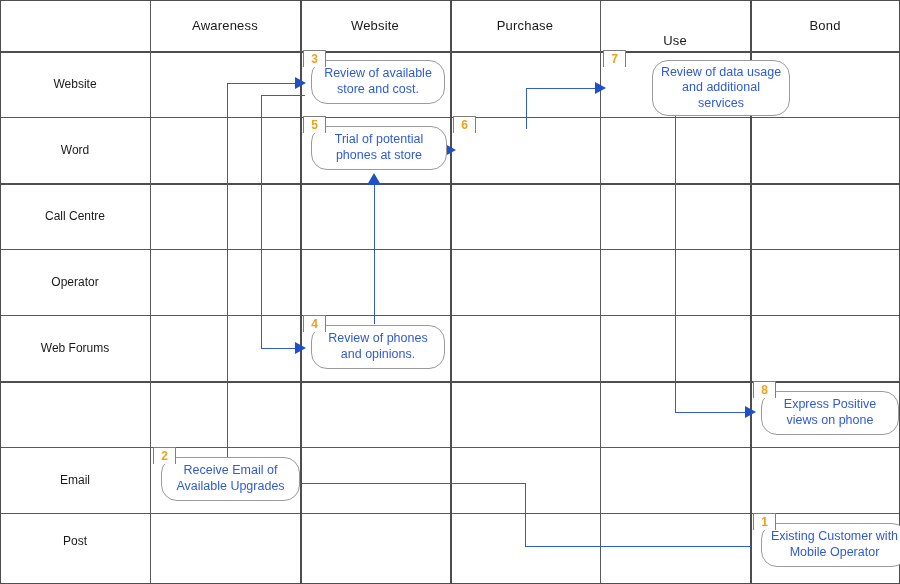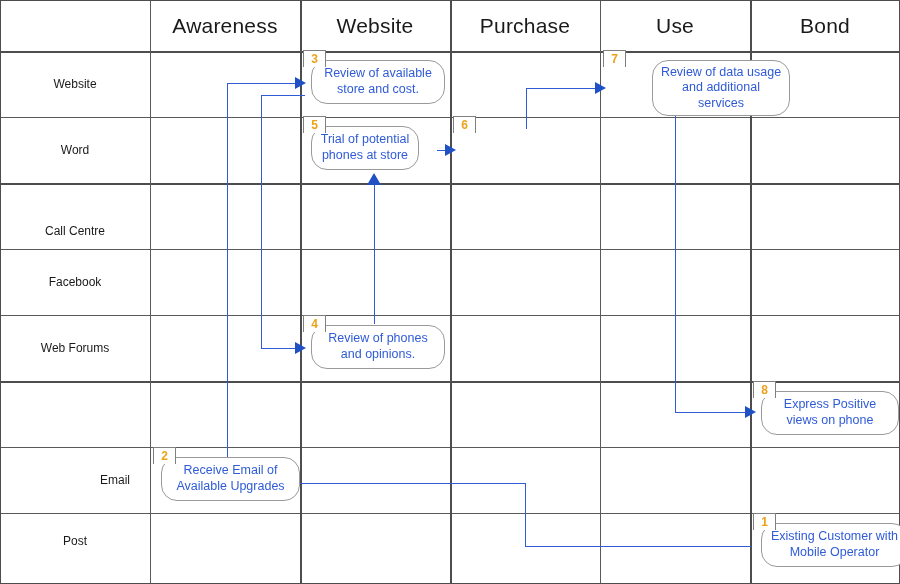--- a/index.html
+++ b/index.html
@@ -11,21 +11,21 @@
   .v-line{width:1px;}
   .v-line.thick{width:2px;background:#4d4d4d;}
   .h-line{height:1px;}
   .h-line.thick{height:2px;background:#4d4d4d;}
 
   .outer-border{position:absolute;left:0;top:0;width:900px;height:584px;
     border:1px solid #4d4d4d;box-sizing:border-box;pointer-events:none;}
 
   
   .col-head{position:absolute;top:0;height:51px;display:flex;align-items:center;
-    justify-content:center;font-size:21px;color:#1a1a1a;letter-spacing:.2px;}
+    justify-content:center;font-size:13px;color:#1a1a1a;letter-spacing:.2px;}
   .row-head{position:absolute;left:0;width:150px;height:66px;display:flex;
     align-items:center;justify-content:center;font-size:12px;color:#1a1a1a;}
 
   
   .node{position:absolute;z-index:6;}
   .node-badge{position:absolute;left:0;top:0;width:23px;height:17px;
     background:#fff;border:1px solid #7f7f7f;border-bottom:none;
     display:flex;align-items:center;justify-content:center;
     font-size:12px;font-weight:bold;color:#eda21a;line-height:1;z-index:8;
     box-sizing:border-box;}
@@ -71,43 +71,43 @@
 
   <div class="col-head" style="left:150px;width:150px;">
       <span>Awareness</span>
     </div>
   <div class="col-head" style="left:300px;width:150px;">
       <span>Website</span>
     </div>
   <div class="col-head" style="left:450px;width:150px;">
       <span>Purchase</span>
     </div>
-  <div class="col-head" style="left:600px;width:150px;">
+  <div class="col-head" style="left:600px;width:150px;margin-top:15px;">
       <span>Use</span>
     </div>
   <div class="col-head" style="left:750px;width:150px;">
       <span>Bond</span>
     </div>
 
   <div class="row-head" style="top:51px;">
       <span>Website</span>
     </div>
   <div class="row-head" style="top:117px;">
       <span>Word</span>
     </div>
-  <div class="row-head" style="top:198px;">
+  <div class="row-head" style="top:183px;">
       <span>Call Centre</span>
     </div>
   <div class="row-head" style="top:249px;">
-      <span>Facebook</span>
+      <span>Operator</span>
     </div>
   <div class="row-head" style="top:315px;">
       <span>Web Forums</span>
     </div>
-  <div class="row-head" style="top:447px;padding-left:40px;">
+  <div class="row-head" style="top:447px;">
       <span>Email</span>
     </div>
   <div class="row-head" style="top:508px;">
       <span>Post</span>
     </div>
 
   <div class="seg h" style="left:525px;top:546px;width:226px;"></div>
   <div class="seg v" style="left:525px;top:483px;height:64px;"></div>
   <div class="seg h" style="left:298px;top:483px;width:228px;"></div>
   <div class="arrow left" style="left:287px;top:477px;"></div>
@@ -135,21 +135,21 @@
   <div class="seg h" style="left:675px;top:412px;width:73px;"></div>
   <div class="arrow right" style="left:745px;top:406px;"></div>
 
   <div class="node" style="left:303px;top:50px;width:142px;height:56px;">
     <div class="node-badge">3</div>
     <div class="node-box" style="width:134px;height:44px;">Review of available store and cost.</div>
   </div>
 
   <div class="node" style="left:303px;top:116px;width:138px;height:56px;">
     <div class="node-badge">5</div>
-    <div class="node-box" style="width:108px;height:44px;">Trial of potential phones at store</div>
+    <div class="node-box" style="width:136px;height:44px;">Trial of potential phones at store</div>
   </div>
 
   <div class="node" style="left:453px;top:116px;width:148px;height:56px;">
     <div class="node-badge">6</div>
   </div>
 
   <div class="node" style="left:603px;top:50px;width:146px;height:68px;">
     <div class="node-badge">7</div>
     <div class="node-box" style="width:138px;height:56px;margin-left:41px;">Review of data usage and additional services</div>
   </div>

